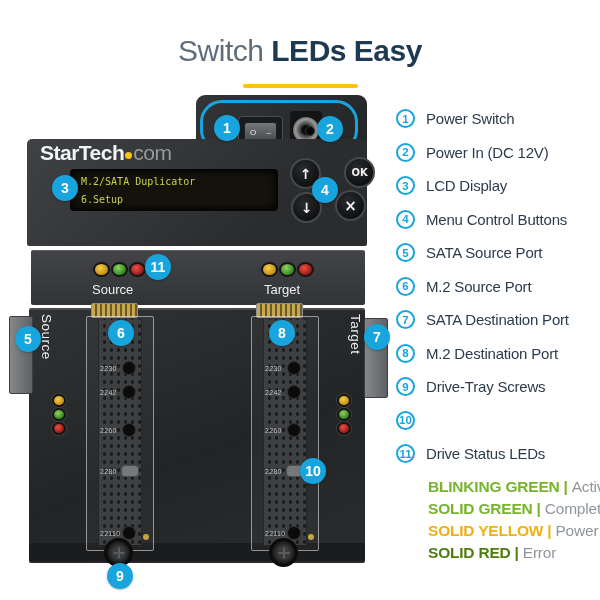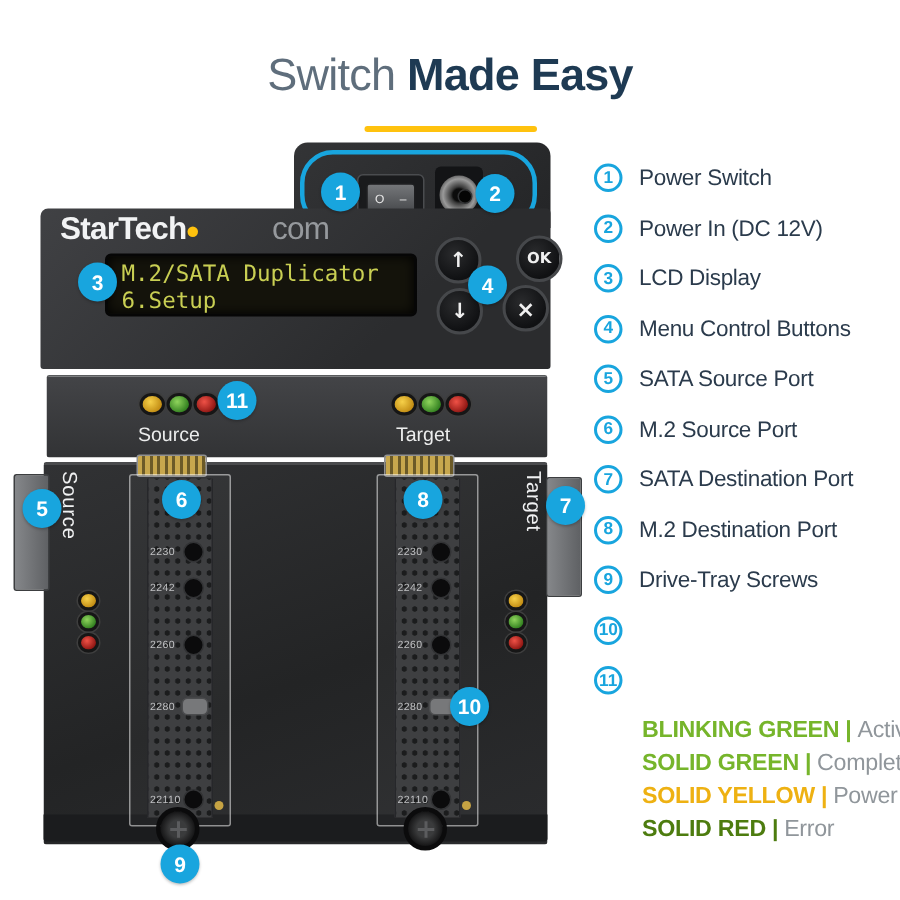--- a/index.html
+++ b/index.html
@@ -25,25 +25,25 @@
 
   
   .front-panel{left:27px;top:139px;width:340px;height:107px;background:linear-gradient(135deg,#404144,#2b2c2e 70%);border-radius:5px 3px 2px 2px;}
   .led-strip{left:31px;top:250px;width:334px;height:54px;background:linear-gradient(#434447,#323335);border-top:1px solid #5a5c5e;border-radius:2px;}
   .bay-panel{left:29px;top:308px;width:336px;height:253px;background:linear-gradient(160deg,#313234,#232425 55%,#2b2c2e);border-top:2px solid #4a4b4d;border-radius:2px;}
   .bottom-band{left:29px;top:543px;width:336px;height:18px;background:#1b1c1e;border-radius:0 0 2px 2px;}
 
   
   .logo{left:40px;top:141px;font-size:21px;font-weight:700;color:#f2f3f4;letter-spacing:-.5px;}
   .logo .dot{display:inline-block;width:7px;height:7px;border-radius:50%;background:#ffc20e;margin:0 1px 1px 1px;}
-  .logo .com{color:#96999d;font-weight:400;margin-left:48px;}
+  .logo .com{color:#96999d;font-weight:400;}
 
   
   .lcd{left:70px;top:169px;width:208px;height:42px;background:#14130b;border:2px solid #060606;border-radius:4px;
-       box-shadow:inset 0 0 8px #000;color:#c9cf53;font-family:"DejaVu Sans Mono",monospace;font-size:15px;line-height:18px;
+       box-shadow:inset 0 0 8px #000;color:#c9cf53;font-family:"DejaVu Sans Mono",monospace;font-size:10px;line-height:18px;
        padding:2px 0 0 9px;box-sizing:border-box;white-space:nowrap;}
 
   
   .mbtn{width:31px;height:31px;border-radius:50%;background:radial-gradient(circle at 40% 35%,#2a2b2d,#101113 70%);
         border:2px solid #46484b;color:#f0f0f0;display:flex;align-items:center;justify-content:center;
         font-family:"DejaVu Sans",sans-serif;font-weight:700;box-sizing:border-box;}
 
   
   .led{width:13px;height:11px;border-radius:50%;border:2px solid #161616;box-shadow:0 0 0 1px #3e3e3e;box-sizing:content-box;}
   .led.sm{width:10px;height:9px;}
@@ -96,21 +96,21 @@
   .c-green{color:#76b52b;} .c-yellow{color:#eeb112;} .c-red{color:#4d7c0f;}
 </style>
 </head>
 <body>
 
 <div id="stage">
 
   <div class="abs title">
     <span class="lt">Switch</span>
     <span> </span>
-    <span class="bd">Made Easy</span>
+    <span class="bd">LEDs Easy</span>
   </div>
   <div class="abs title-underline"></div>
 
   <div class="abs top-face"></div>
   <div class="abs power-box"></div>
   <div class="abs pswitch">
     <div class="rocker">
       <span>O</span>
       <span>–</span>
     </div>
@@ -271,20 +271,21 @@
       </div>
     <div class="co-item">
         <span class="co-ring">9</span>
         <span class="co-lbl">Drive-Tray Screws</span>
       </div>
     <div class="co-item">
         <span class="co-ring">10</span>
       </div>
     <div class="co-item">
         <span class="co-ring">11</span>
+        <span class="co-lbl">Drive Status LEDs</span>
       </div>
   </div>
 
   <div class="abs legend">
     <div class="lg-row">
       <span class="lg-term c-green">BLINKING GREEN</span>
       <span class="lg-sep c-green">|</span>
       <span class="lg-desc">Activity</span>
     </div>
     <div class="lg-row">

